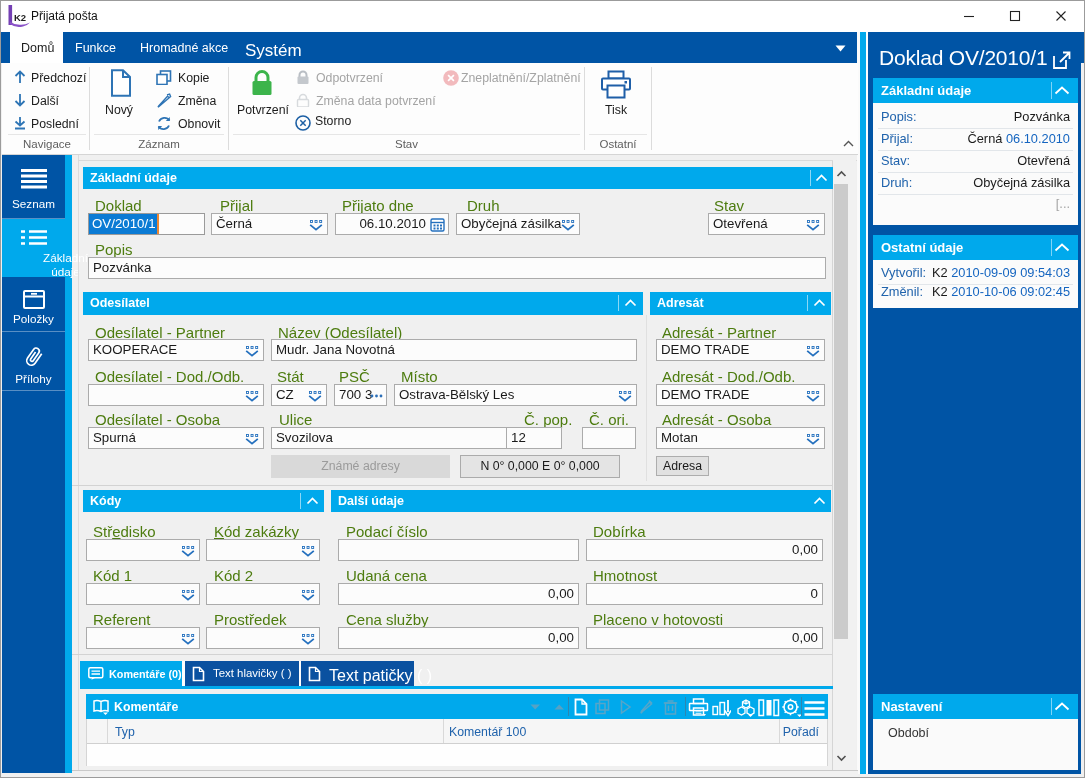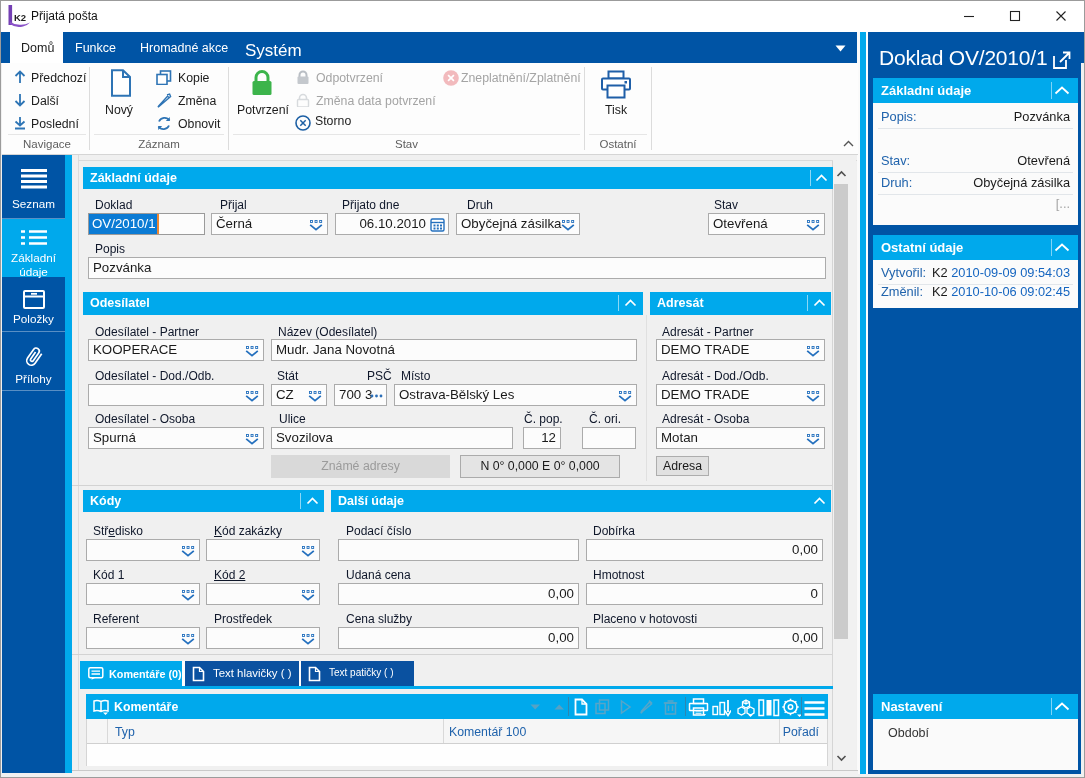--- a/index.html
+++ b/index.html
@@ -1,17 +1,17 @@
 <!DOCTYPE html>
 <html><head><meta charset="utf-8">
 <style>
 html,body{margin:0;padding:0;}
 body{width:1085px;height:778px;position:relative;overflow:hidden;background:#F0F0F0;font-family:"Liberation Sans",sans-serif;}
 .ab{position:absolute;}
-.lbl{position:absolute;font-size:12px;color:#0f172a;white-space:nowrap;line-height:13px;}
+.lbl{position:absolute;font-size:15px;color:#4d7c0f;white-space:nowrap;line-height:13px;}
 .inp{position:absolute;height:22px;background:#FCFCFC;border:1px solid #ABABAB;box-sizing:border-box;font-size:13.3px;line-height:20px;padding:0 4px;color:#1a1a1a;white-space:nowrap;overflow:hidden;}
 .inp .ddi{position:absolute;right:4px;top:6px;}
 .hdr{position:absolute;height:22px;background:#00A9EC;color:#fff;font-weight:bold;font-size:12.5px;line-height:22px;padding-left:7px;box-sizing:border-box;white-space:nowrap;}
 .hsep{position:absolute;top:3px;width:1px;height:16px;background:rgba(255,255,255,.55);}
 .hchev{position:absolute;top:7px;}
 .rtxt{text-align:right;}
 .riblbl{position:absolute;font-size:11.5px;color:#5E5E5E;text-align:center;line-height:14px;}
 .ribtx{position:absolute;font-size:12.3px;color:#1d1d1d;white-space:nowrap;line-height:14px;}
 .ribgray{color:#A4A4A4;}
 .vsep{position:absolute;width:1px;background:#DCDCDC;}
@@ -153,21 +153,21 @@
 <div class="ab" style="left:2px;top:155px;width:63px;height:618px;background:#0054A5;"></div>
 <div class="ab" style="left:65px;top:155px;width:7px;height:618px;background:#00A9EC;"></div>
 <div class="ab" style="left:2px;top:219px;width:70px;height:58px;background:#00A9EC;"></div>
 <svg class="ab" style="left:21px;top:168px" width="26" height="21">
     <path d="M0 2.5 H26 M0 8 H26 M0 13.5 H26 M0 19 H26" stroke="#fff" stroke-width="3"></path>
   </svg>
 <div class="ab" style="left:2px;top:197px;width:63px;text-align:center;font-size:11.7px;color:#fff;">Seznam</div>
 <svg class="ab" style="left:21px;top:230px" width="26" height="16">
     <path d="M0 1.5 H4 M8 1.5 H26 M8 7.5 H26 M8 13.5 H26 M0 7.5 H4 M0 13.5 H4" stroke="#fff" stroke-width="2.6"></path>
   </svg>
-<div class="ab" style="left:2px;top:251px;width:63px;text-align:center;font-size:11.7px;color:#fff;line-height:13.5px;">Základní<br>údaje</div>
+<div class="ab" style="left:2px;top:251px;width:63px;text-align:center;font-size:11.7px;color:#fff;line-height:13.5px;padding-left:32px;">Základní<br>údaje</div>
 <svg class="ab" style="left:23px;top:290px" width="22" height="19">
     <rect x="1" y="1" width="20" height="17" rx="1" fill="none" stroke="#fff" stroke-width="2"></rect>
     <path d="M1 6.5 H21" stroke="#fff" stroke-width="2"></path>
     <path d="M8 3.8 H14" stroke="#fff" stroke-width="1.8"></path>
   </svg>
 <div class="ab" style="left:2px;top:312px;width:63px;text-align:center;font-size:11.7px;color:#fff;">Položky</div>
 <svg class="ab" style="left:22px;top:344px" width="24" height="26" viewBox="0 0 24 26">
     <g transform="rotate(35 12 13)">
       <path d="M16.5 6 V17.5 A4.6 4.6 0 0 1 7.3 17.5 V7 A3.1 3.1 0 0 1 13.5 7 V16.5 A1.55 1.55 0 0 1 10.4 16.5 V8" fill="none" stroke="#fff" stroke-width="1.7"></path>
     </g>
@@ -227,21 +227,21 @@
     <path d="M1.5 6.5 L6.5 1.5 L11.5 6.5" stroke="#fff" stroke-width="1.7" fill="none"></path>
   </svg>
 <div class="lbl" style="left:95px;top:326px;">Odesílatel - Partner</div>
 <div class="lbl" style="left:278px;top:326px;">Název (Odesílatel)</div>
 <div class="inp" style="left:88px;top:339px;width:176px;">KOOPERACE<svg class="ddi" width="14" height="11">
       <use href="#dd"></use>
     </svg></div>
 <div class="inp" style="left:271px;top:339px;width:366px;">Mudr. Jana Novotná</div>
 <div class="lbl" style="left:95px;top:370px;">Odesílatel - Dod./Odb.</div>
 <div class="lbl" style="left:277px;top:370px;">Stát</div>
-<div class="lbl" style="left:339px;top:370px;margin-left:28px;">PSČ</div>
+<div class="lbl" style="left:339px;top:370px;">PSČ</div>
 <div class="lbl" style="left:401px;top:370px;">Místo</div>
 <div class="inp" style="left:88px;top:384px;width:176px;">
     <svg class="ddi" width="14" height="11">
       <use href="#dd"></use>
     </svg>
   </div>
 <div class="inp" style="left:271px;top:384px;width:56px;">CZ<svg class="ddi" width="14" height="11">
       <use href="#dd"></use>
     </svg></div>
 <div class="inp" style="left:334px;top:384px;width:53px;">700 3<svg style="position:absolute;right:3px;top:9px" width="13" height="4">
@@ -253,21 +253,21 @@
       <use href="#dd"></use>
     </svg></div>
 <div class="lbl" style="left:95px;top:413px;">Odesílatel - Osoba</div>
 <div class="lbl" style="left:279px;top:413px;">Ulice</div>
 <div class="lbl" style="left:524px;top:413px;">Č. pop.</div>
 <div class="lbl" style="left:589px;top:413px;">Č. ori.</div>
 <div class="inp" style="left:88px;top:427px;width:176px;">Spurná<svg class="ddi" width="14" height="11">
       <use href="#dd"></use>
     </svg></div>
 <div class="inp" style="left:271px;top:427px;width:242px;">Svozilova</div>
-<div class="inp" style="left:523px;top:427px;width:38px;text-align:right;">12</div>
+<div class="inp" style="left:506px;top:427px;width:56px;">12</div>
 <div class="inp" style="left:582px;top:427px;width:54px;"></div>
 <div class="ab" style="left:271px;top:455px;width:179px;height:23px;background:#D9D9D9;color:#9B9B9B;font-size:12.3px;text-align:center;line-height:23px;">Známé adresy</div>
 <div class="ab" style="left:460px;top:455px;width:160px;height:23px;background:#E4E4E4;border:1px solid #ABABAB;box-sizing:border-box;color:#1a1a1a;font-size:12.3px;text-align:center;line-height:21px;">N 0° 0,000 E 0° 0,000</div>
 
 <div class="ab" style="left:646px;top:315px;width:1px;height:166px;background:#E0E0E0;"></div>
 
 <div class="hdr" style="left:650px;top:292px;width:181px;height:23px;line-height:23px;">Adresát</div>
 <div class="hsep" style="left:807px;top:295px;"></div>
 <svg class="hchev" style="left:813px;top:299px;position:absolute" width="13" height="8">
     <path d="M1.5 6.5 L6.5 1.5 L11.5 6.5" stroke="#fff" stroke-width="1.7" fill="none"></path>
@@ -297,21 +297,21 @@
     <svg class="ddi" width="14" height="11">
       <use href="#dd"></use>
     </svg>
   </div>
 <div class="inp" style="left:206px;top:539px;width:114px;">
     <svg class="ddi" width="14" height="11">
       <use href="#dd"></use>
     </svg>
   </div>
 <div class="lbl" style="left:93px;top:569px;">Kód 1</div>
-<div class="lbl" style="left:214px;top:569px;text-decoration:underline;">Kód 2</div>
+<div class="lbl" style="left:214px;top:569px;">Kód 2</div>
 <div class="inp" style="left:86px;top:583px;width:114px;">
     <svg class="ddi" width="14" height="11">
       <use href="#dd"></use>
     </svg>
   </div>
 <div class="inp" style="left:206px;top:583px;width:114px;">
     <svg class="ddi" width="14" height="11">
       <use href="#dd"></use>
     </svg>
   </div>
@@ -357,21 +357,21 @@
 <svg class="ab" style="left:192px;top:666px" width="13" height="16">
     <path d="M1.5 1.5 H7.5 L11.5 5.5 V14.5 H1.5 Z" fill="none" stroke="#fff" stroke-width="1.6"></path>
     <path d="M7.5 1.5 V5.5 H11.5" fill="none" stroke="#fff" stroke-width="1.2"></path>
   </svg>
 <div class="ab" style="left:213px;top:667px;font-size:11.4px;color:#fff;">Text hlavičky ( )</div>
 <div class="ab" style="left:301px;top:661px;width:113px;height:25px;background:#0A51A0;"></div>
 <svg class="ab" style="left:308px;top:666px" width="13" height="16">
     <path d="M1.5 1.5 H7.5 L11.5 5.5 V14.5 H1.5 Z" fill="none" stroke="#fff" stroke-width="1.6"></path>
     <path d="M7.5 1.5 V5.5 H11.5" fill="none" stroke="#fff" stroke-width="1.2"></path>
   </svg>
-<div class="ab" style="left:329px;top:667px;font-size:10px;color:#fff;">Text patičky ( )</div>
+<div class="ab" style="left:329px;top:667px;font-size:16px;color:#fff;">Text patičky ( )</div>
 <div class="ab" style="left:80px;top:686px;width:753px;height:3px;background:#00A9EC;"></div>
 
 <div class="ab" style="left:86px;top:694px;width:742px;height:25px;background:#00A9EC;"></div>
 <svg class="ab" style="left:92px;top:699px" width="18" height="16">
     <path d="M2 2 Q5.5 0.8 9 2.5 Q12.5 0.8 16 2 V12 Q12.5 10.8 9 12.5 Q5.5 10.8 2 12 Z M9 2.5 V12.5" fill="none" stroke="#fff" stroke-width="1.5"></path>
     <path d="M11 13.5 L13.5 16 L16 13.5 Z" fill="#fff"></path>
   </svg>
 <div class="ab" style="left:114px;top:700px;font-size:12.3px;font-weight:bold;color:#fff;">Komentáře</div>
 <svg class="ab" style="left:530px;top:704px" width="36" height="6">
     <path d="M0.5 0.5 H10 L5.2 5.5 Z" fill="#56A2C4"></path>
@@ -468,20 +468,24 @@
 <div class="card" style="left:873px;top:78px;width:205px;height:147px;">
  <div class="cardhdr">Základní údaje</div>
  <div style="position:absolute;right:26px;top:4px;width:1px;height:17px;background:rgba(255,255,255,.5);"></div>
  <svg style="position:absolute;right:8px;top:8px" width="16" height="9">
       <path d="M1.5 7.5 L8 1.5 L14.5 7.5" stroke="#fff" stroke-width="1.8" fill="none"></path>
     </svg>
  <div class="crow cbord" style="top:28px;">
       <span class="cl">Popis:</span>
       <span class="cv">Pozvánka</span>
     </div>
+ <div class="crow cbord" style="top:50px;">
+      <span class="cl">Přijal:</span>
+      <span class="cv">Černá <span style="color:#1565C0">06.10.2010</span></span>
+    </div>
  <div class="crow cbord" style="top:72px;">
       <span class="cl">Stav:</span>
       <span class="cv">Otevřená</span>
     </div>
  <div class="crow cbord" style="top:94px;">
       <span class="cl">Druh:</span>
       <span class="cv">Obyčejná zásilka</span>
     </div>
  <div class="crow" style="top:115px;">
       <span class="cv" style="color:#A6A6A6;">[...</span>

